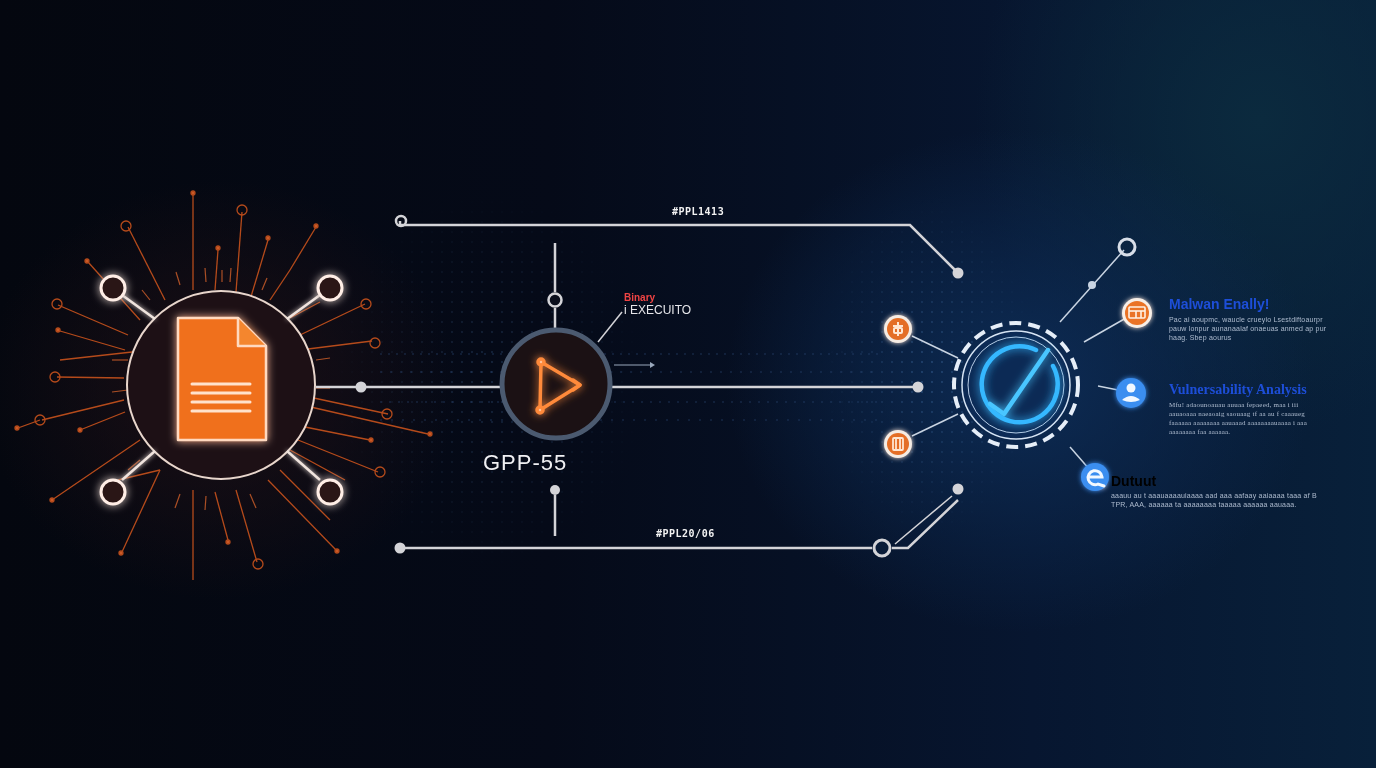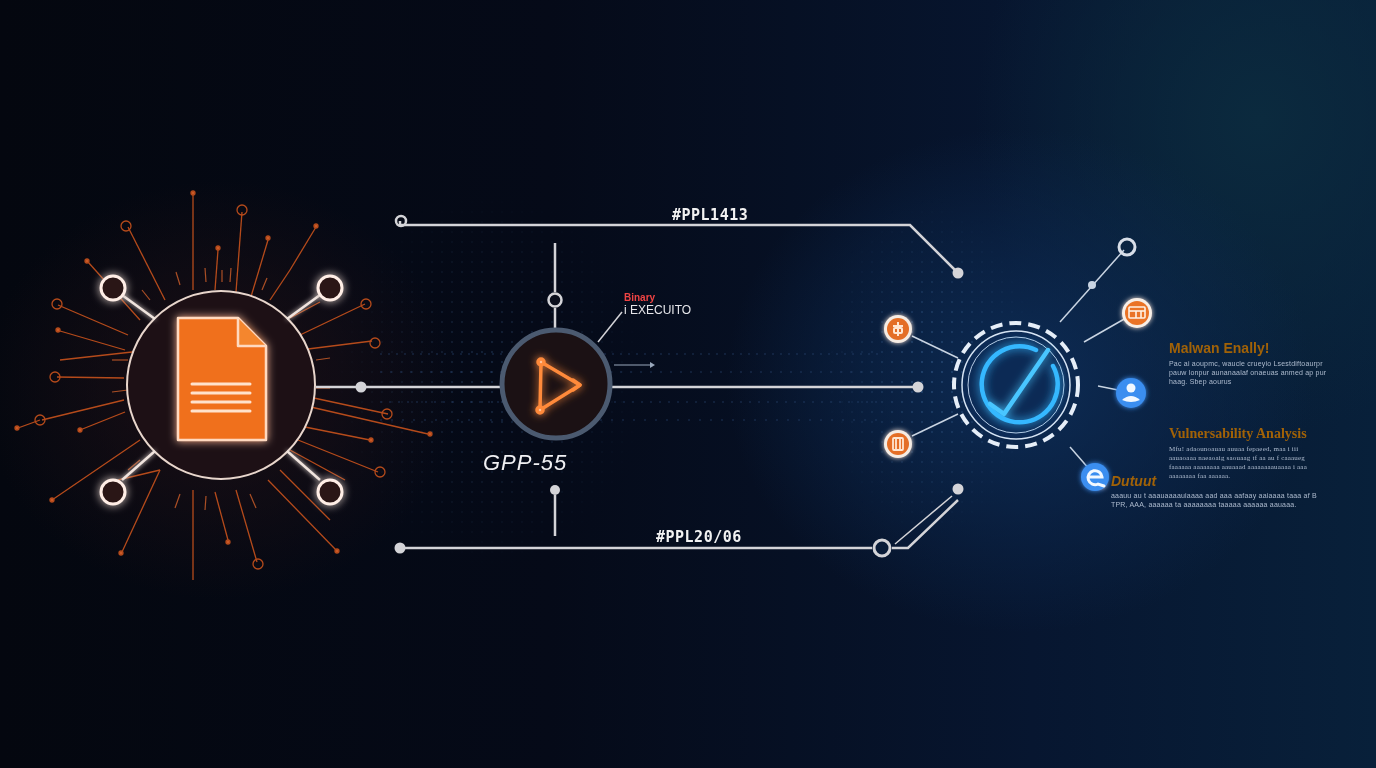--- a/index.html
+++ b/index.html
@@ -8,27 +8,27 @@
       background:
         radial-gradient(ellipse 340px 300px at 220px 390px, #1c0f14 0%, rgba(20,12,20,0) 70%),
         radial-gradient(ellipse 420px 360px at 1020px 380px, #0d2c55 0%, rgba(10,30,60,0) 70%),
         radial-gradient(ellipse 380px 420px at 1260px 120px, #0b2a3e 0%, rgba(10,30,50,0) 75%),
         linear-gradient(90deg, #04070f 0%, #050a18 40%, #071630 75%, #08203a 100%);
       font-family: "Liberation Sans", sans-serif;
       color: #e8e8ea;
     }
     svg.stage { position: absolute; left: 0; top: 0; }
     .label { position: absolute; white-space: nowrap; }
-    .tag { font-family: "DejaVu Sans Mono", monospace; font-weight: bold; font-size: 15px; color: #f2f2f2; letter-spacing: 0.5px; }
-    .node-title { font-size: 22px; color: #f0f0f3; letter-spacing: 1px; font-style: italic; }
+    .tag { font-family: "DejaVu Sans Mono", monospace; font-weight: bold; font-size: 10px; color: #f2f2f2; letter-spacing: 0.5px; }
+    .node-title { font-size: 22px; color: #f0f0f3; letter-spacing: 1px; }
     .binary { font-weight: bold; font-size: 10px; color: #ef4444; }
     .exec { font-size: 12px; color: #e6e6ea; }
     .panel-title { font-weight: bold; font-size: 14px; }
-    .orange { color: #a16207; margin-top: 44px; }
-    .blue { color: #a16207; font-style: italic; }
+    .orange { color: #1d4ed8; }
+    .blue { color: #000000; }
     .desc { font-size: 7px; line-height: 9px; color: #c8d4e6; opacity: 0.85; filter: blur(0.35px); letter-spacing: 0.2px; }
   </style>
 </head>
 <body>
 
 <svg class="stage" width="1376" height="768" viewBox="0 0 1376 768">
   <defs>
     <filter id="glowO" x="-50%" y="-50%" width="200%" height="200%">
       <feGaussianBlur stdDeviation="4" result="b"></feGaussianBlur>
       <feMerge>

